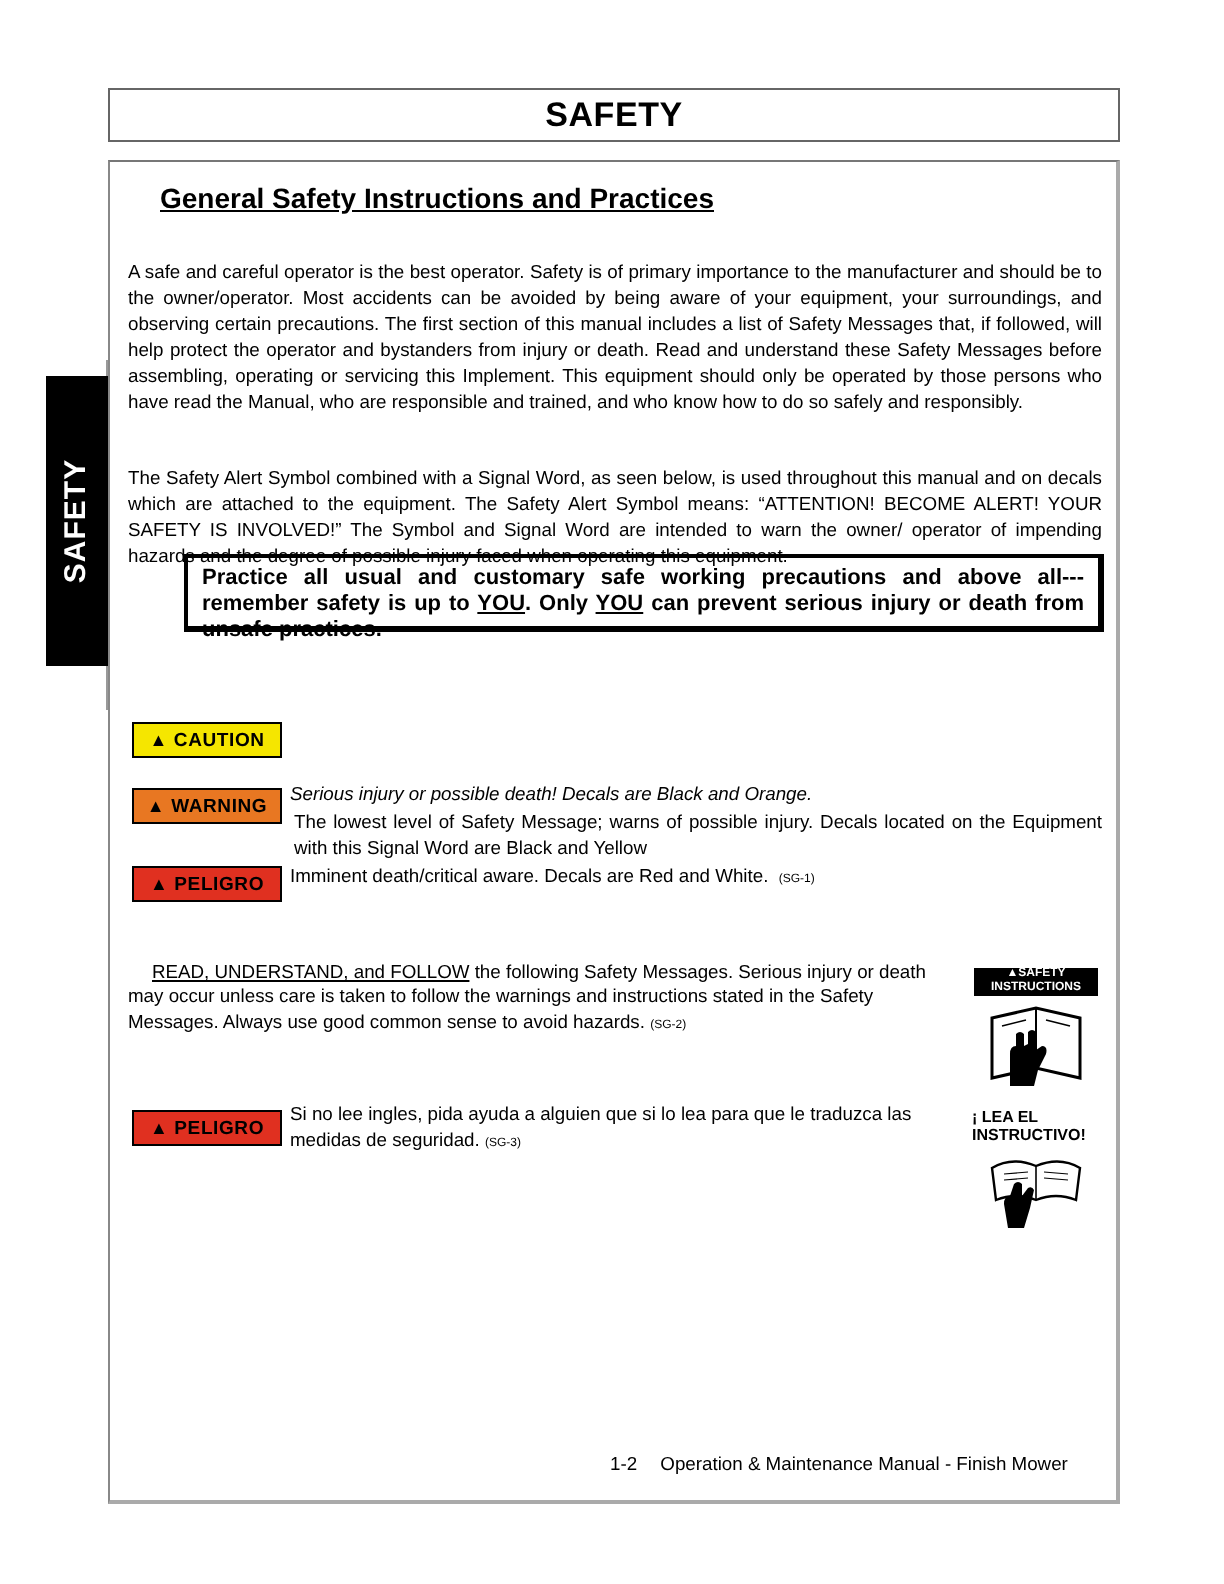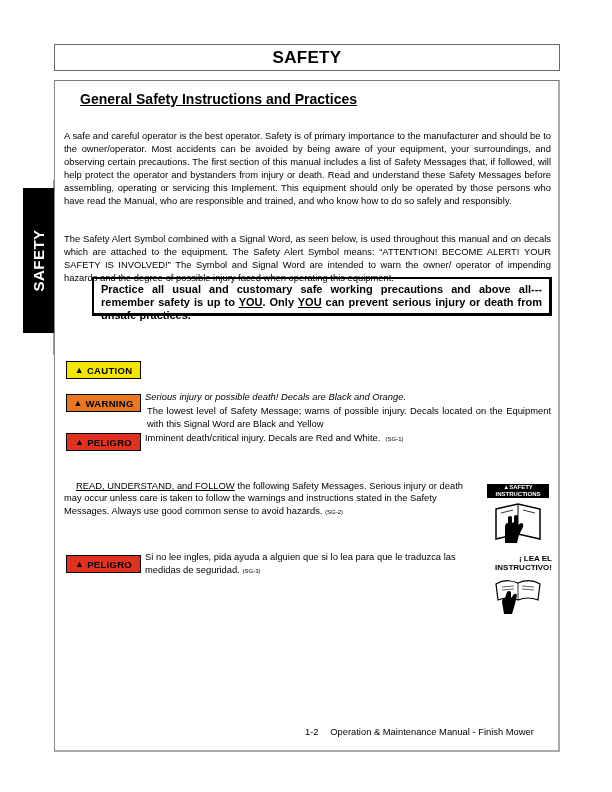--- a/index.html
+++ b/index.html
@@ -41,21 +41,21 @@
   .m-warning { left:145px; top:390px;font-style:italic; }
   .m-danger  { left:145px; top:431px; }
   .small { font-size:6px; }
   .read-para { position:absolute; left:64px; top:480px; width:400px; font-size:9.4px; line-height:12.4px; }
   .read-para u { text-decoration:underline;padding-left:12px; }
   .m-peligro { left:145px; top:550px; width:335px; }
   .icon-box { position:absolute; }
   .si-label { position:absolute; left:487px; top:484px; width:62px; height:14px; background:#000; color:#fff;
               font-size:6px; font-weight:bold; text-align:center; line-height:7px; }
   .lea-label { position:absolute; left:486px; top:554px; width:66px; font-size:8px; font-weight:bold;
-               text-align:right; line-height:9px; }
+               text-align:left; line-height:9px; }
   .footer { position:absolute; left:305px; top:726px; font-size:9.4px; }
   .footer .pg { margin-right:9px; }
 </style>
 </head>
 <body>
 
 <div class="header-box">
   <span>SAFETY</span>
 </div>
 
@@ -81,21 +81,21 @@
 <div class="decal d-warning">
   <span class="tri">▲</span>
   <span>WARNING</span>
 </div>
 <div class="msg m-warning">Serious injury or possible death!  Decals are Black and Orange.</div>
 
 <div class="decal d-danger">
   <span class="tri">▲</span>
   <span>PELIGRO</span>
 </div>
-<div class="msg m-danger"><span>Imminent death/critical injury.  Decals are Red and White.</span>&nbsp;&nbsp;<span class="small">(SG-1)</span></div>
+<div class="msg m-danger"><span>Imminent death/critical aware.  Decals are Red and White.</span>&nbsp;&nbsp;<span class="small">(SG-1)</span></div>
 
 <div class="read-para"><u>READ, UNDERSTAND, and FOLLOW</u><span> the following Safety Messages.   Serious injury or death may occur unless care is taken to follow the warnings and instructions stated in the Safety Messages.   Always use good common sense to avoid hazards. </span><span class="small">(SG-2)</span></div>
 
 <div class="si-label">
   <div><span>▲</span><span>SAFETY</span></div>
   <div>INSTRUCTIONS</div>
 </div>
 <svg class="icon-box" style="left:493px;top:501px;" width="50" height="42" viewBox="0 0 50 42">
   <path d="M3 8 L25 3 L47 8 L47 38 L25 33 L3 38 Z" fill="#fff" stroke="#000" stroke-width="1.5"></path>
   <path d="M25 3 L25 33" stroke="#000" stroke-width="1"></path>

